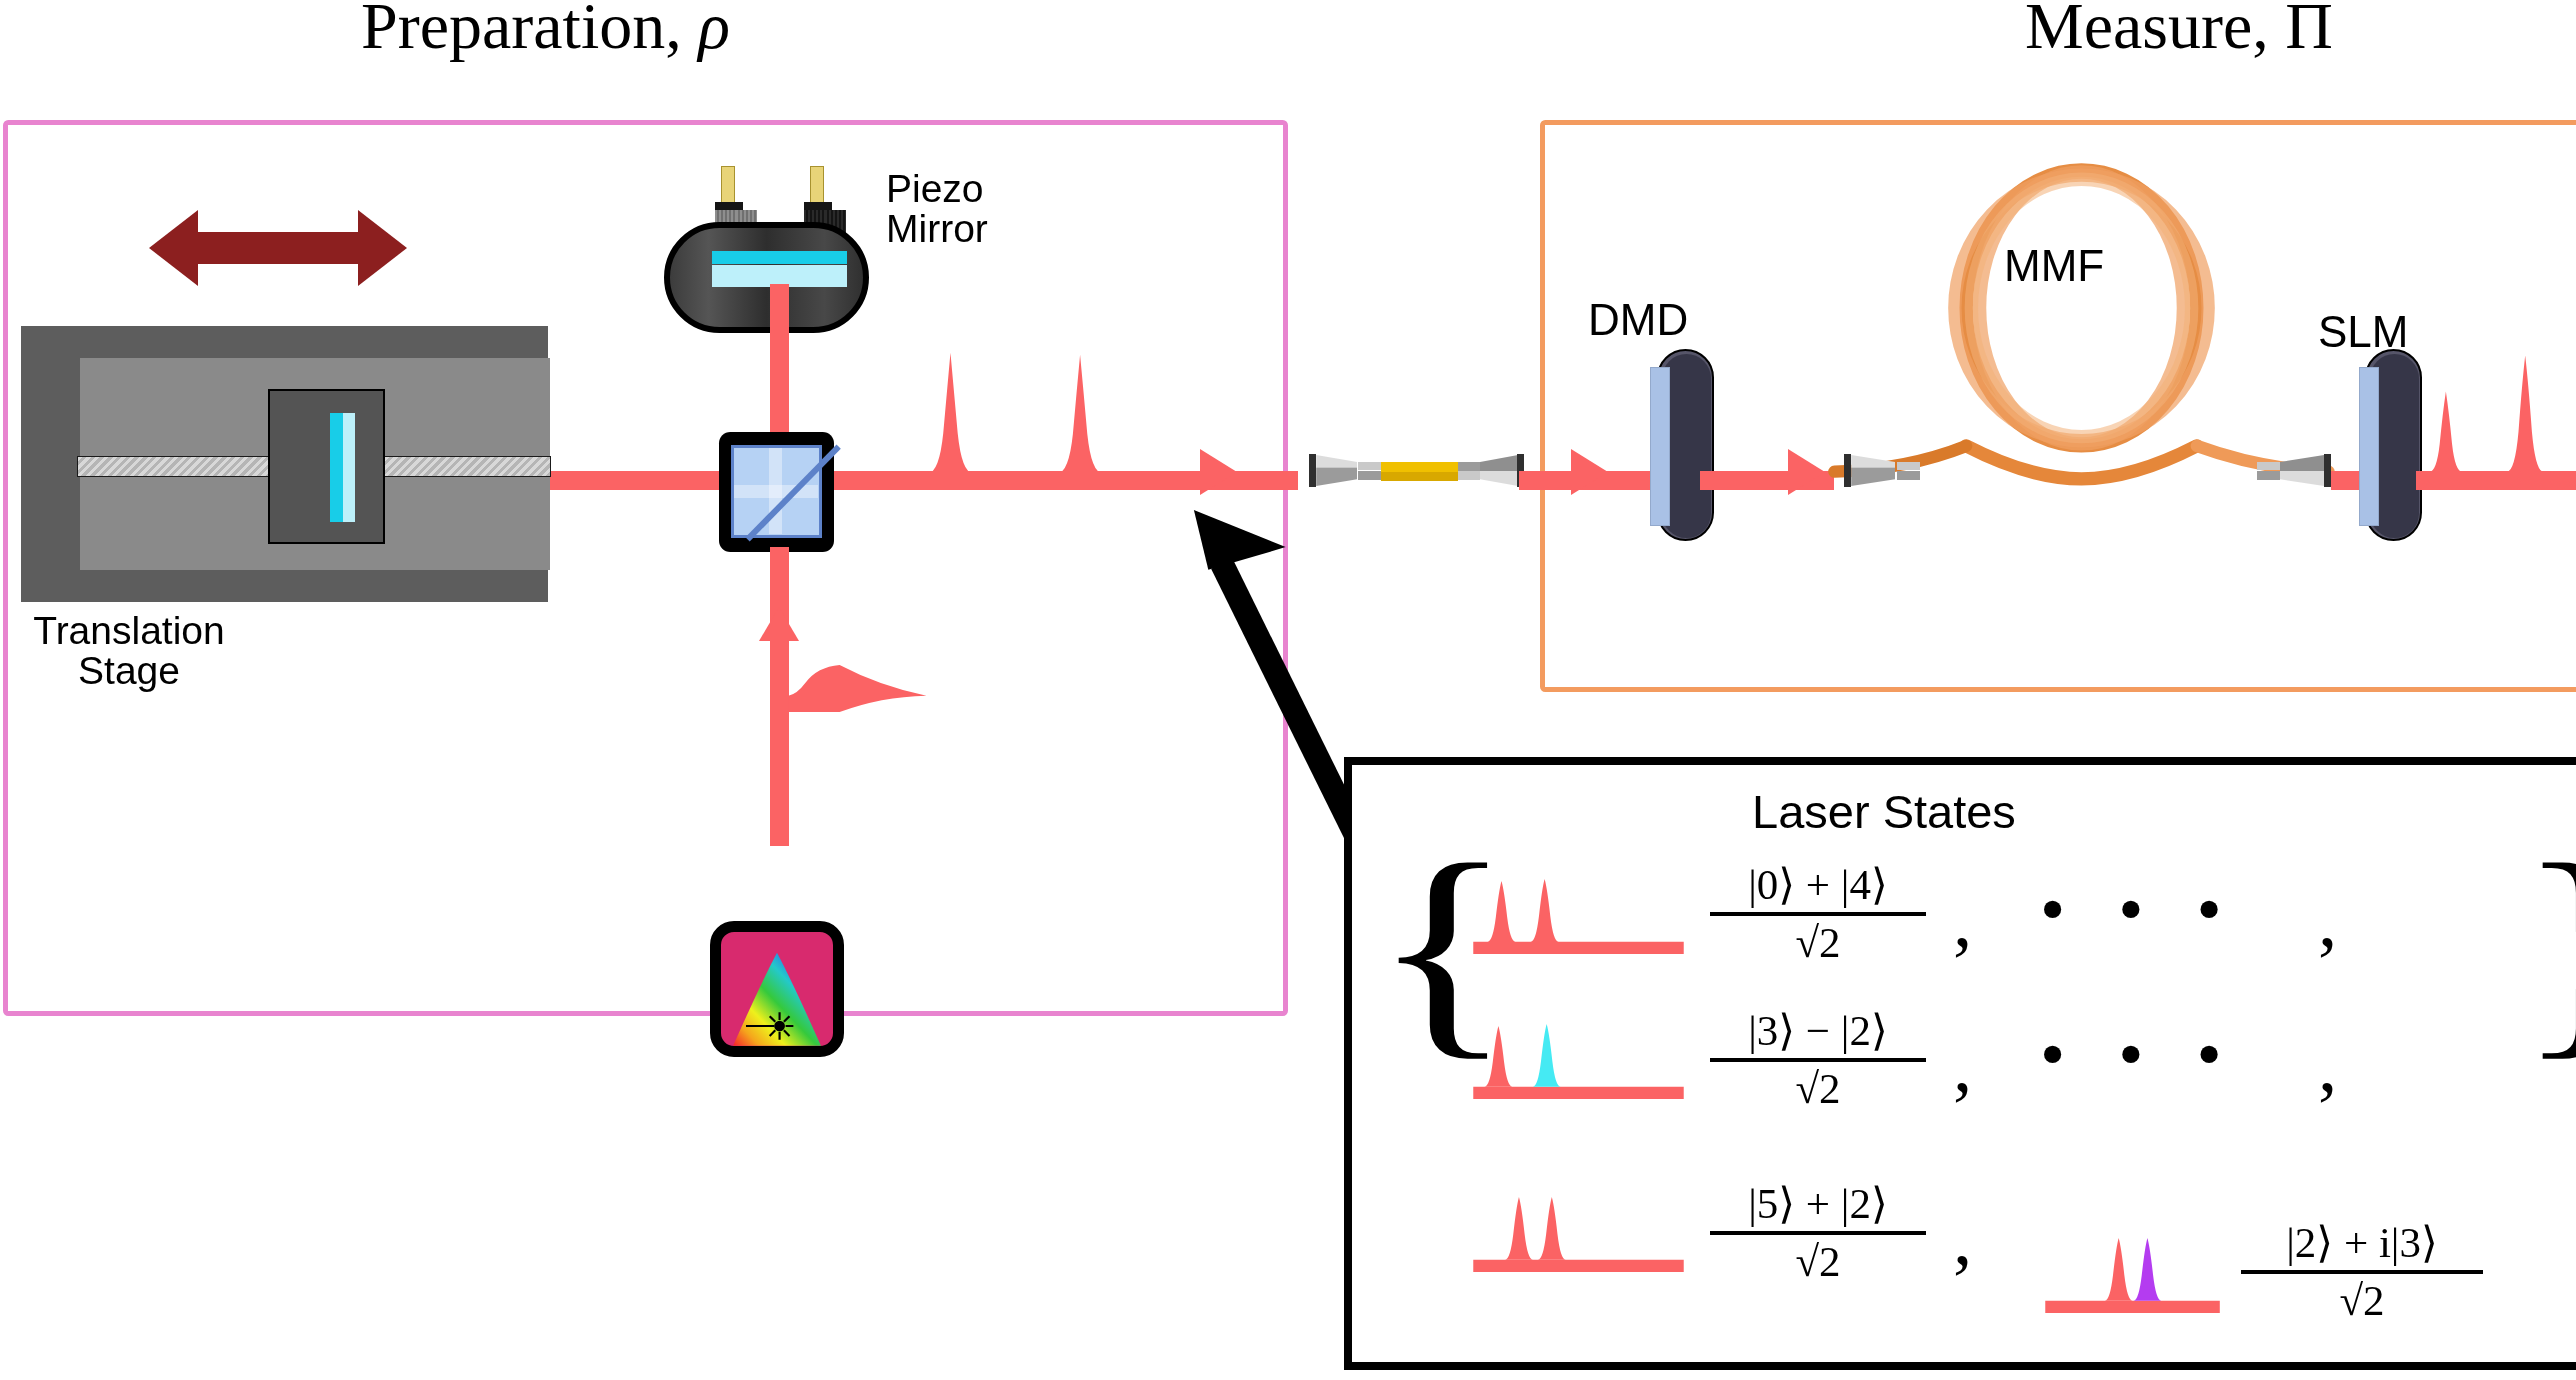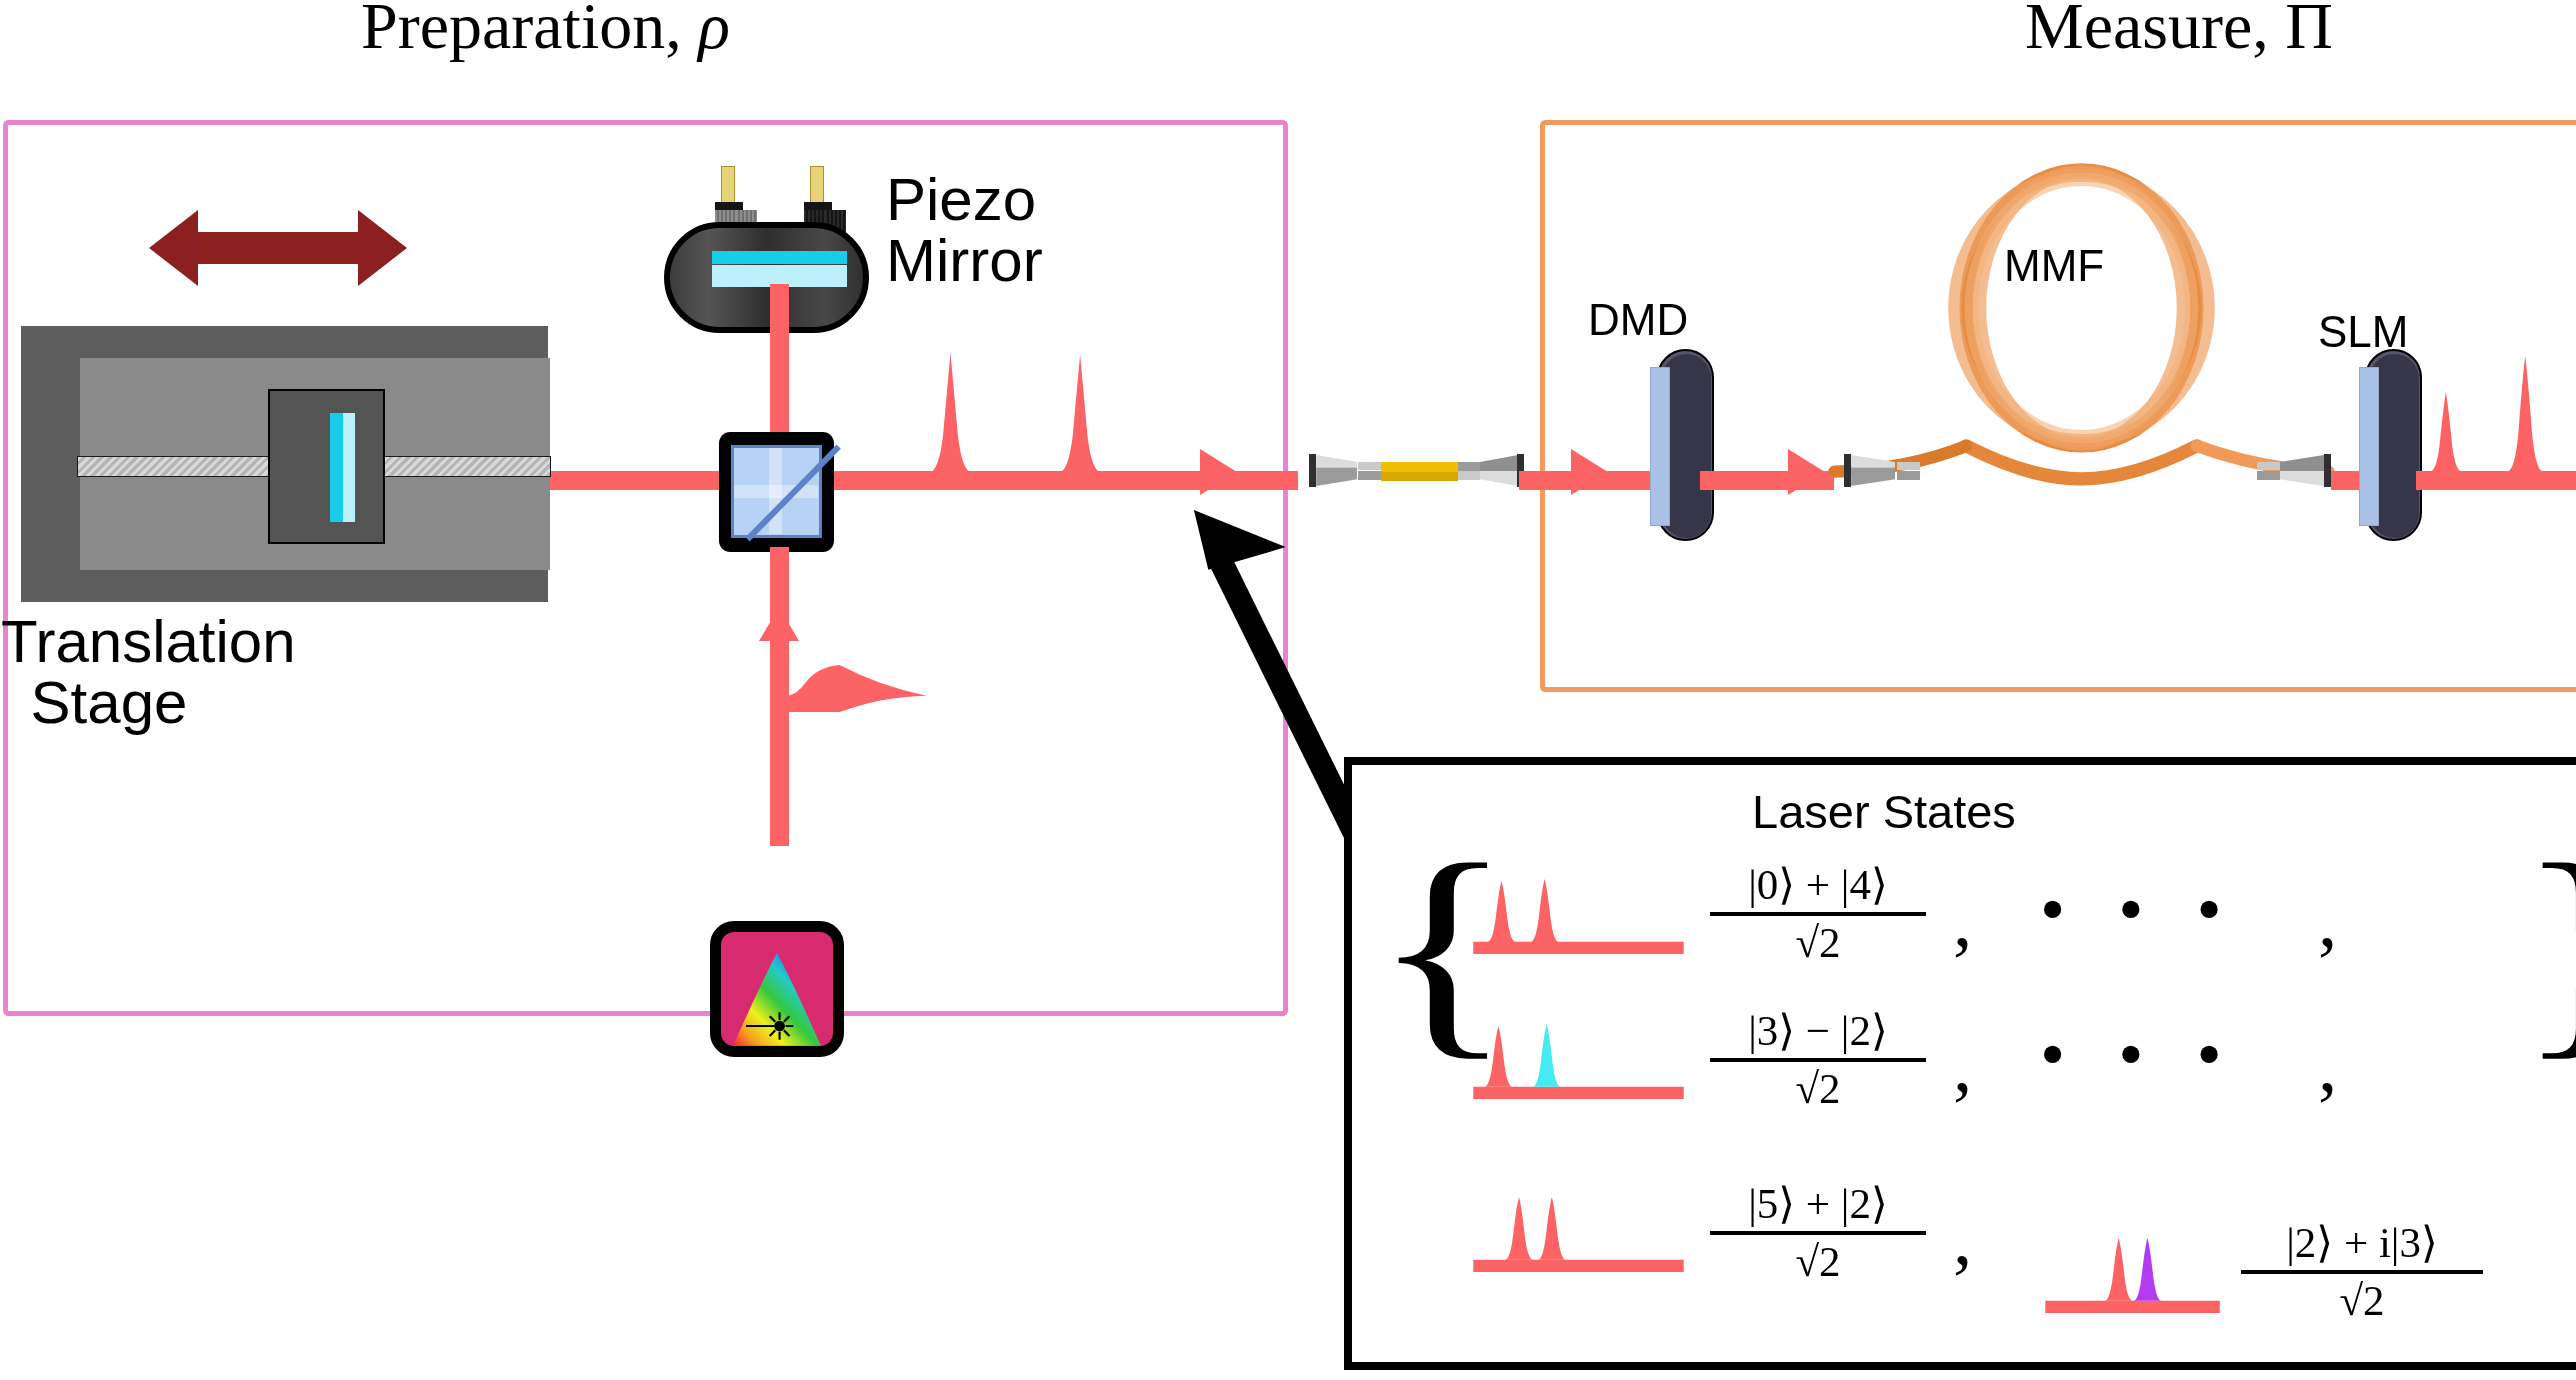--- a/index.html
+++ b/index.html
@@ -28,21 +28,21 @@
   .frame-prep{border-width:5.7px;border-color:#e884cf;}
   .frame-meas{border-width:5.7px;border-color:#f39b5f;}
 
   
   .lbl{
     font-family:"Liberation Sans",sans-serif;
     color:#000;
     white-space:nowrap;
     line-height:1.02;
   }
-  .lbl-xl{font-size:60px;}
+  .lbl-xl{font-size:39px;}
   .lbl-lg{font-size:44px;}
   .lbl-c{text-align:center;}
 
   
   .beam{background:#fb6364;}
   .beam-h{height:18.5px;}
   .beam-v{width:18.5px;}
 
   .arrowR{
     width:0;height:0;
@@ -205,21 +205,21 @@
 
   <div class="abs ts-outer" style="left:20.6px;top:326px;width:527px;height:276px;">
     <div class="abs ts-inner" style="left:59px;top:32px;width:470px;height:212px;"></div>
     <div class="abs ts-rail" style="left:56px;top:130px;width:474px;height:20.6px;"></div>
     <div class="abs ts-carriage" style="left:247px;top:63px;width:117px;height:155px;">
       <div class="abs mirror-hi" style="left:60px;top:21.6px;width:13.4px;height:109px;"></div>
       <div class="abs mirror-lo" style="left:73px;top:21.6px;width:12.4px;height:109px;"></div>
     </div>
   </div>
 
-  <div class="abs lbl lbl-xl lbl-c" style="left:1px;top:611px;width:216px;">
+  <div class="abs lbl lbl-xl lbl-c" style="left:21px;top:611px;width:216px;">
     <div>Translation</div>
     <div>Stage</div>
   </div>
 
   <div class="abs pz-stem" style="left:721px;top:166px;width:14.4px;height:40px;"></div>
   <div class="abs pz-cap" style="left:715px;top:202px;width:28px;height:13.4px;"></div>
   <div class="abs pz-knob-grey" style="left:715px;top:210px;width:42px;height:41px;
        background-image:repeating-linear-gradient(90deg,#8e8e8e 0 2.1px,#6f6f6f 2.1px 4.1px);"></div>
   <div class="abs pz-mount" style="left:716px;top:248px;width:39px;height:27px;"></div>
   <div class="abs pz-post" style="left:727px;top:272px;width:15.5px;height:29px;"></div>

